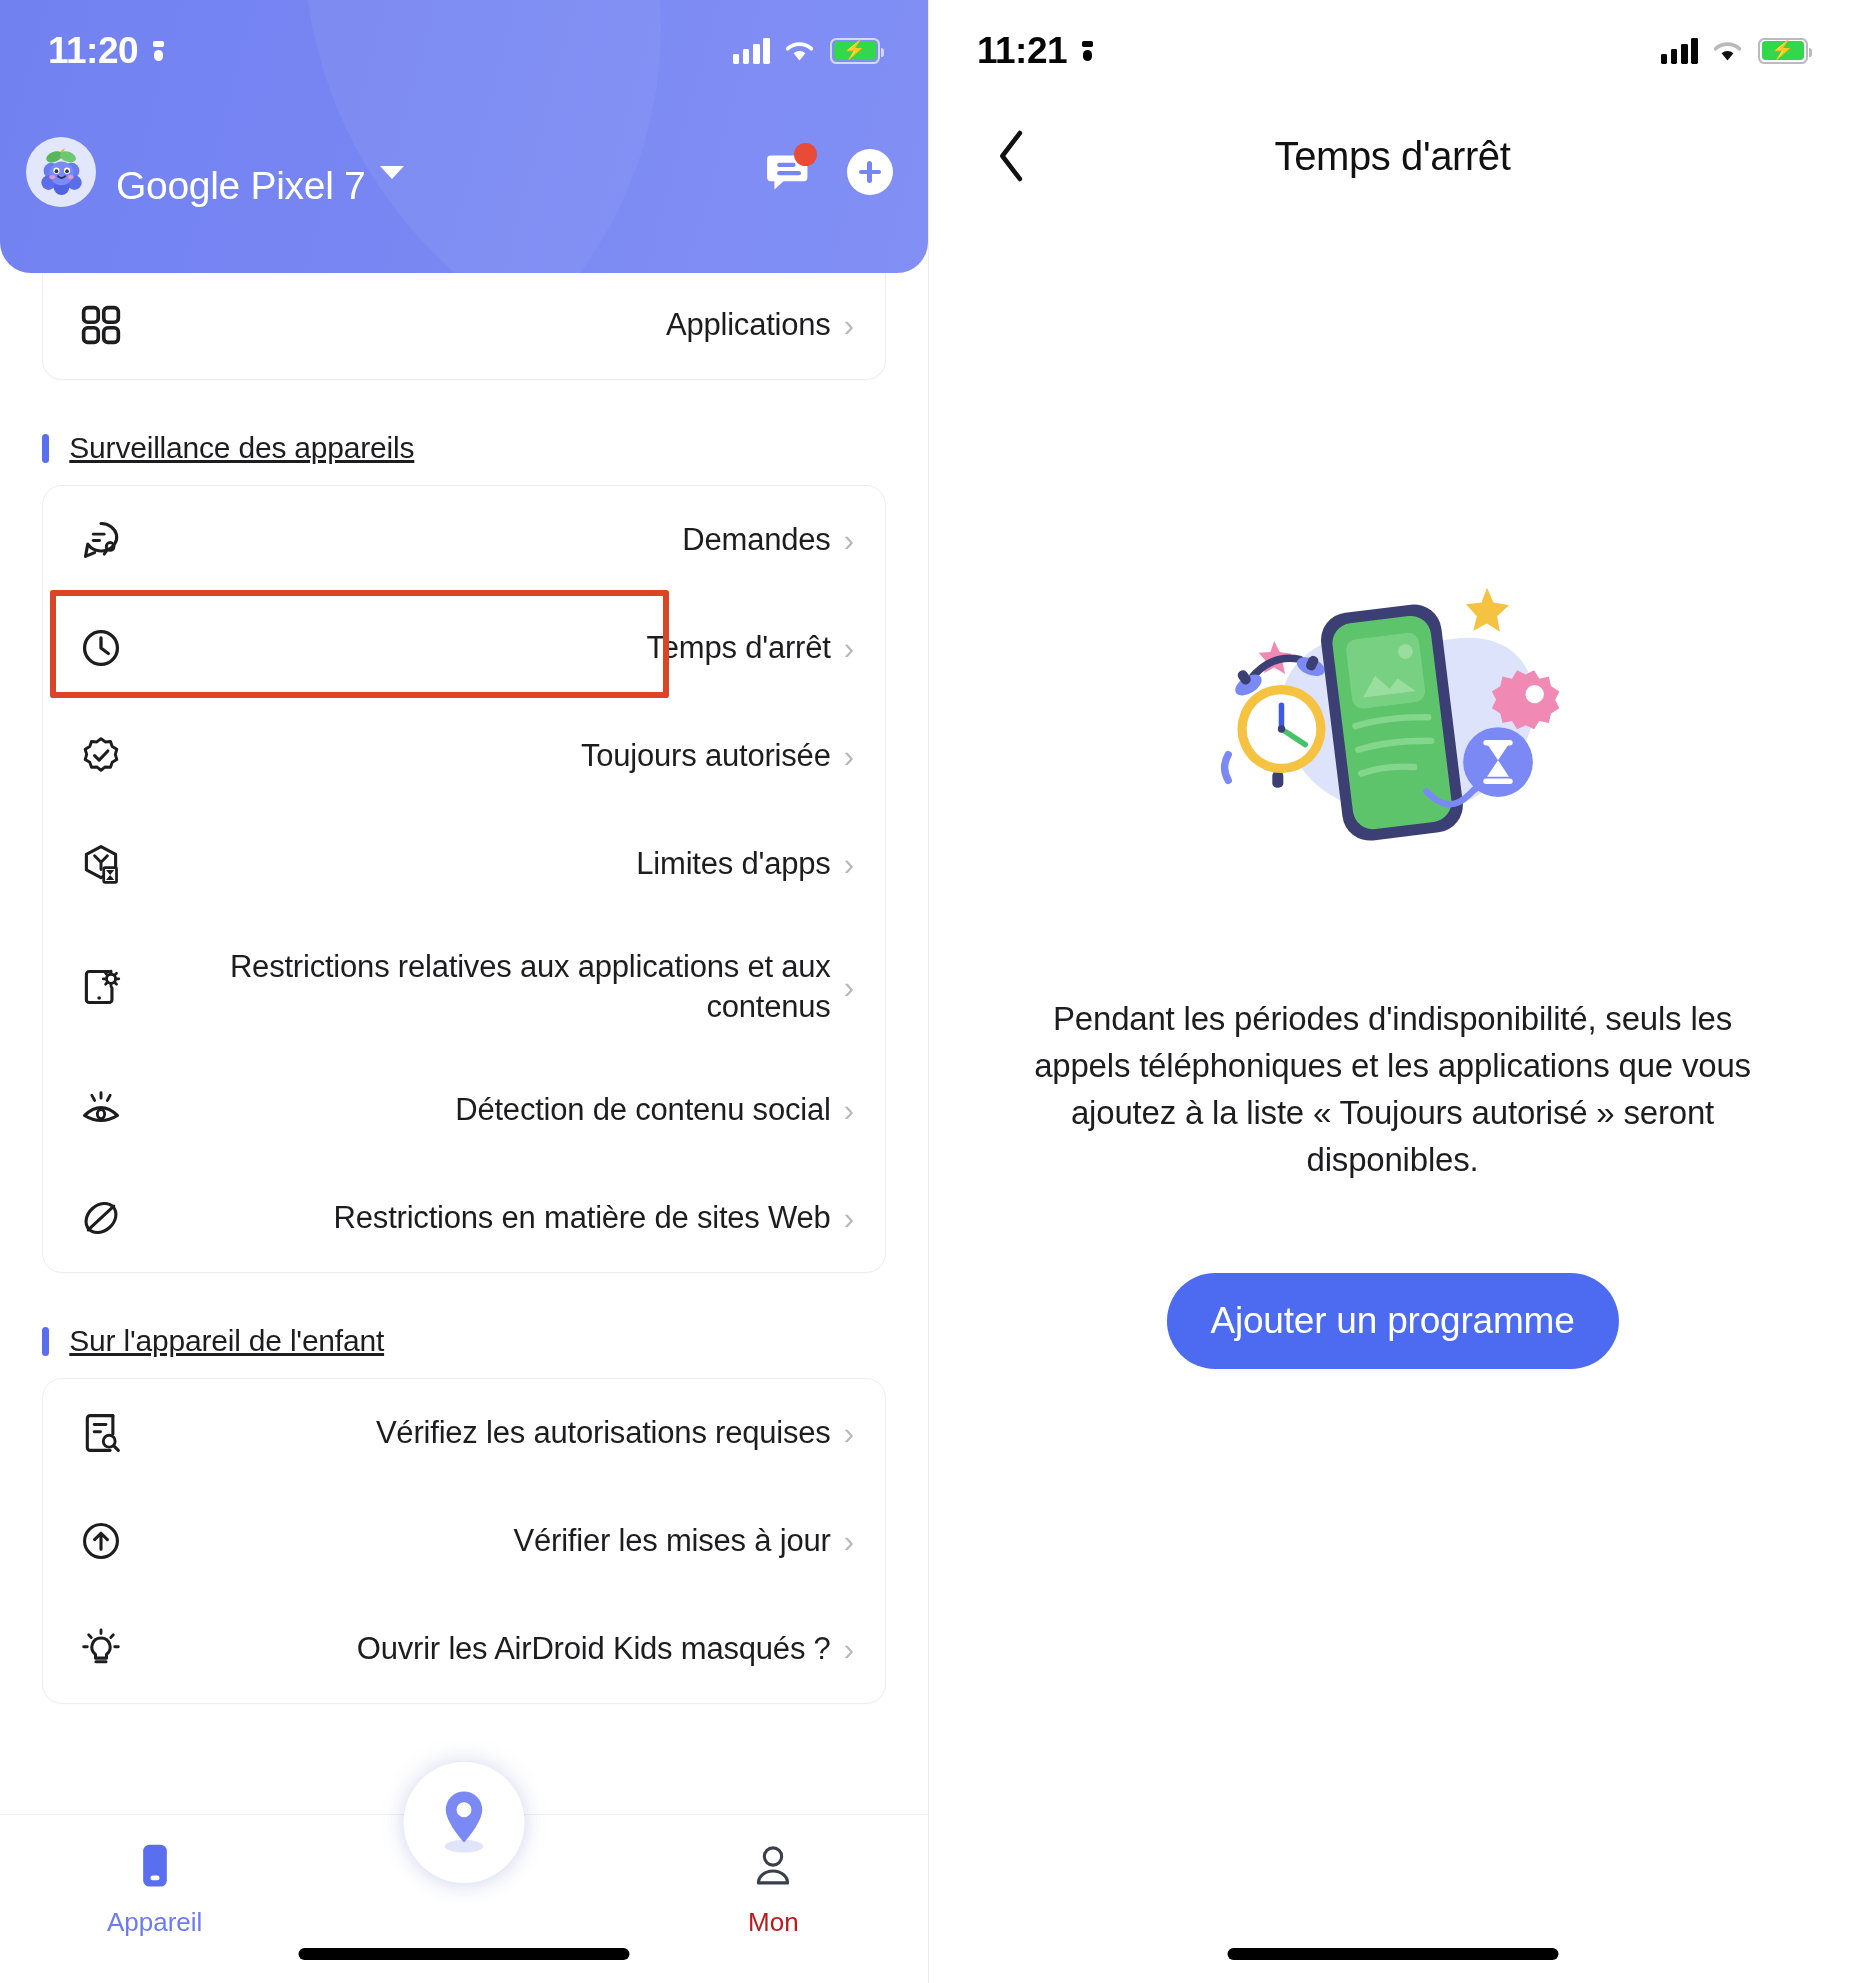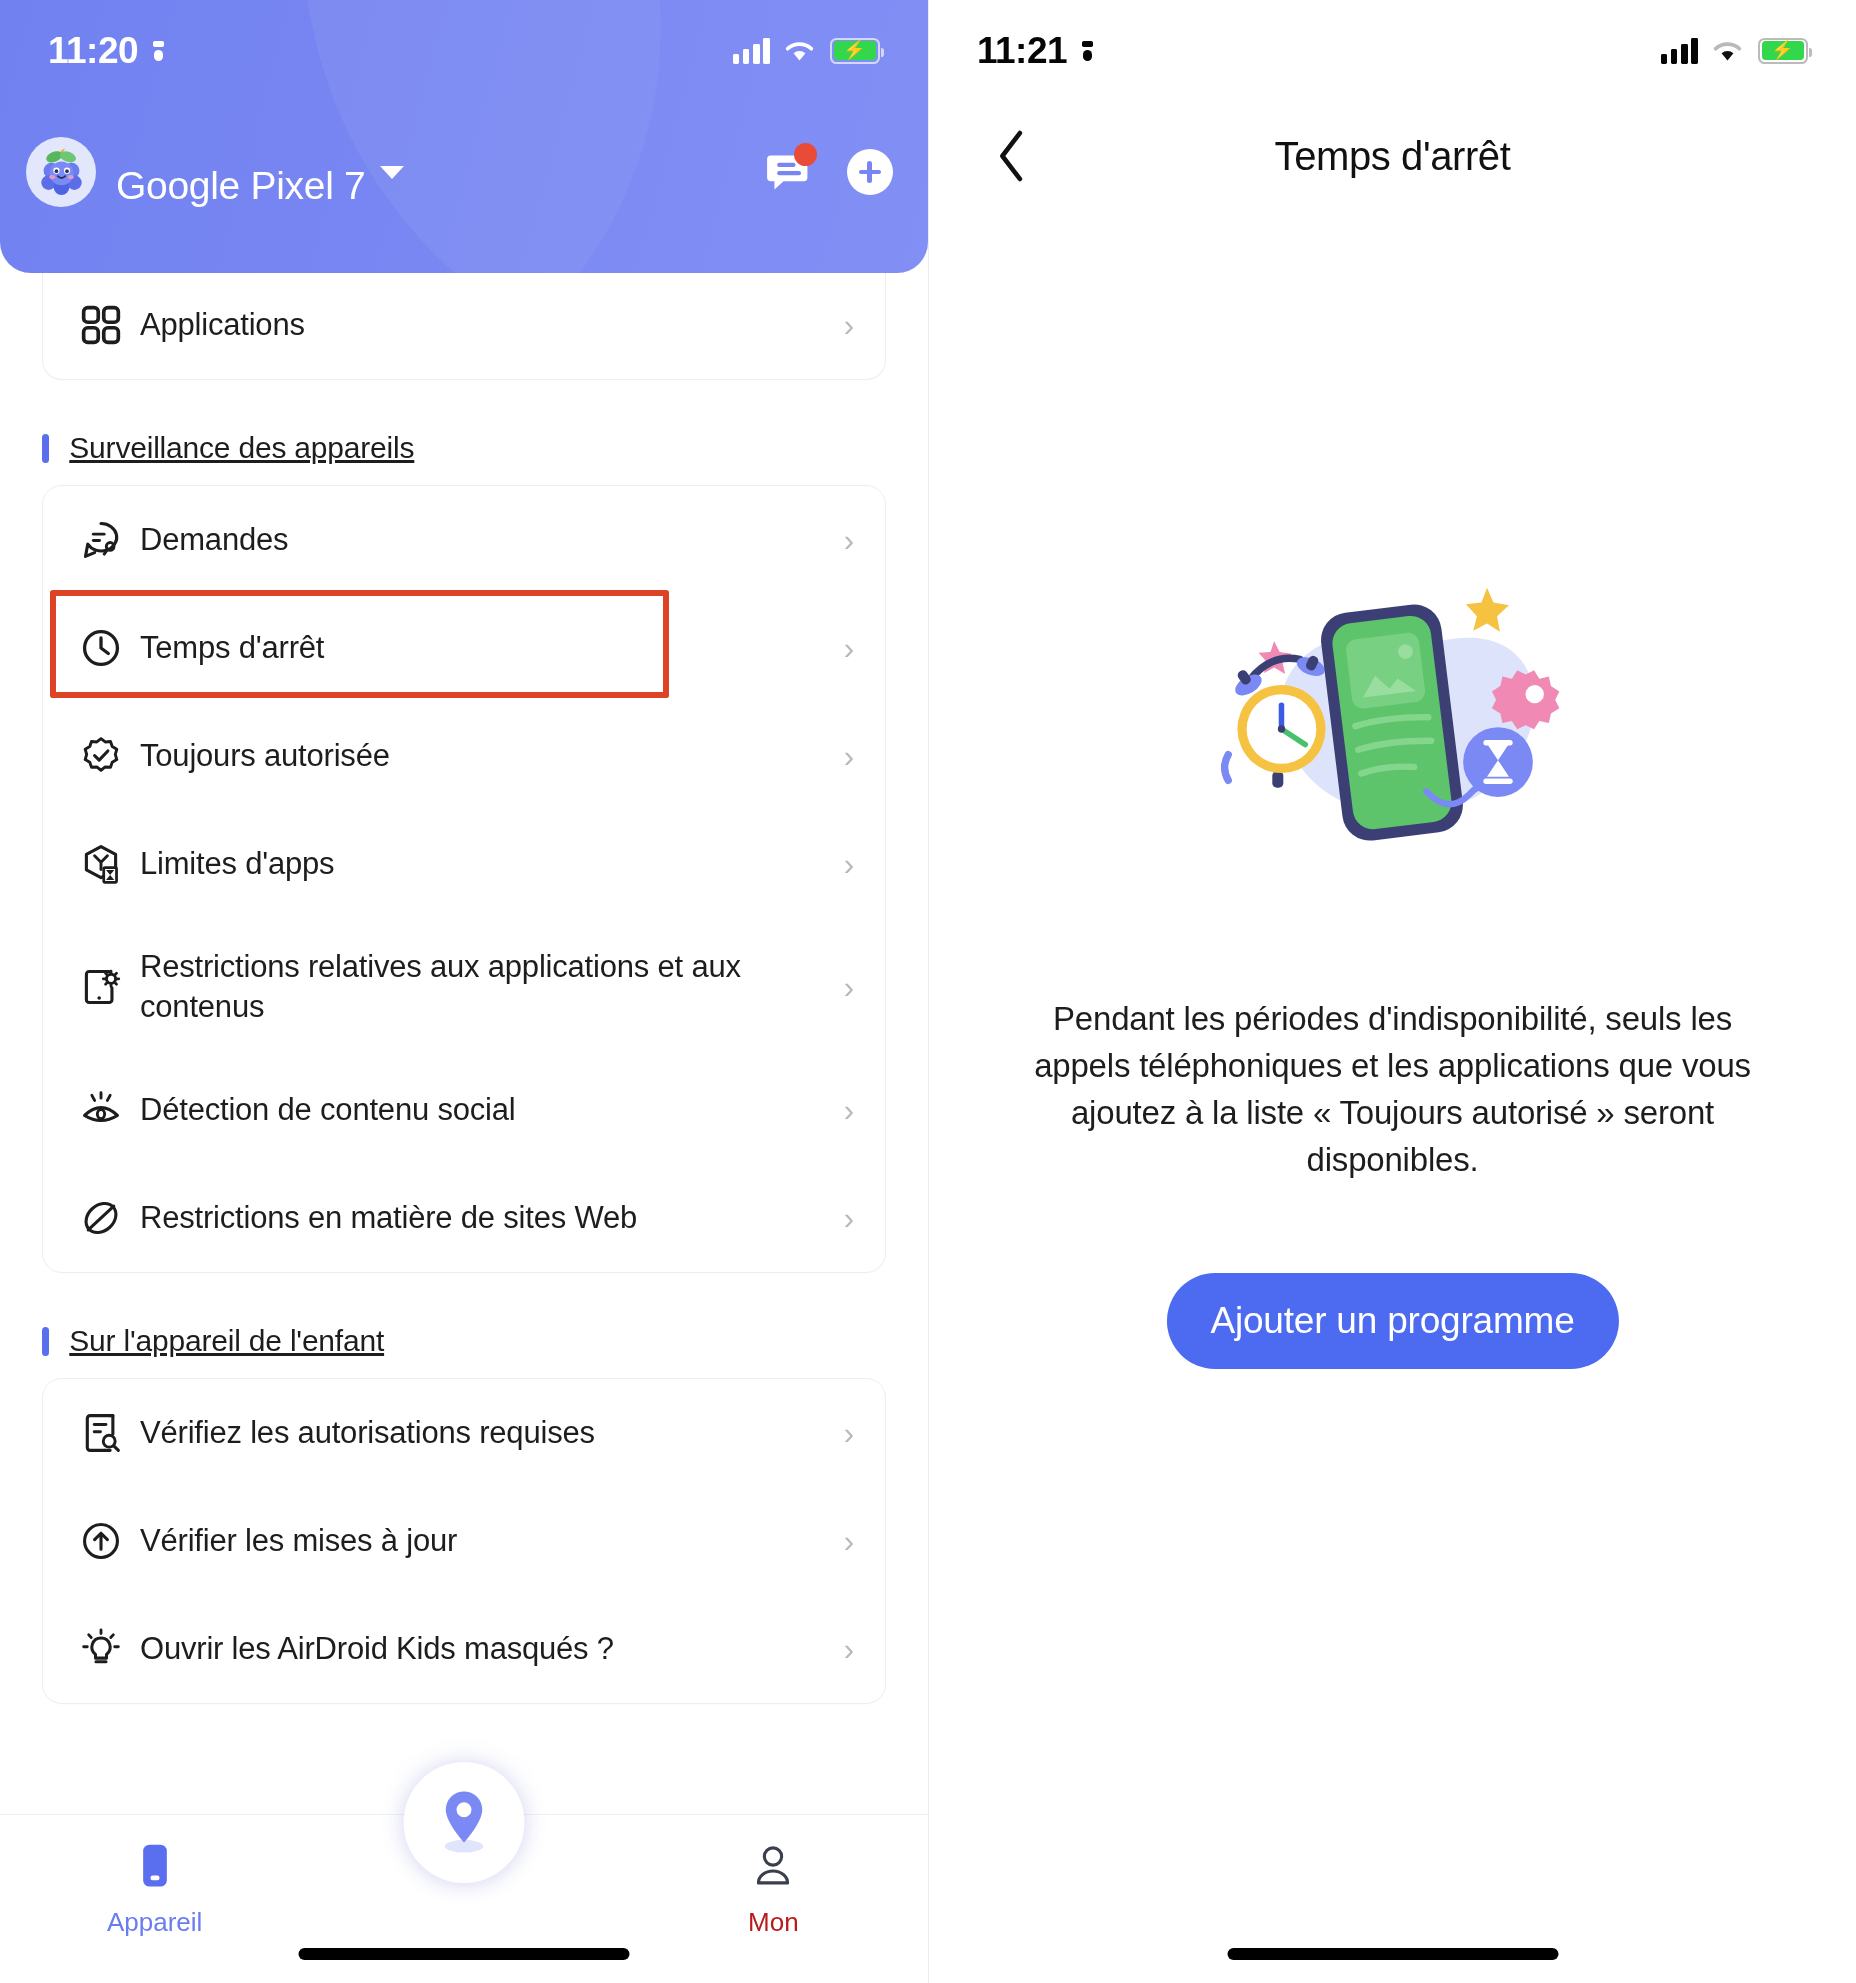--- a/index.html
+++ b/index.html
@@ -72,21 +72,21 @@
   .plus-circle::after  { content:""; position:absolute; width:4.6px;height:22px;border-radius:2.8px;background:#6f7ff2; }
 
   
   .lbody { position:absolute; top:273px; left:0; right:0; bottom:0; background:#fff; }
   .card {
     margin: 0 42px; background:#fff; border:0.9px solid #eeeeef; border-radius:20px;
     box-shadow: 0 0.9px 1.8px rgba(0,0,0,.015);
   }
   .card.clipped-top { border-top-left-radius:0; border-top-right-radius:0; border-top:none; margin-top:-1.8px;}
   .row {
-    display:flex; align-items:center; min-height:108px; padding: 0 31px 0 29px; position:relative;
+    display:flex; align-items:center; min-height:108px; padding: 0 31px 0 29px; position:relative;text-align:right;
   }
   .row .ico { width:57px; flex:0 0 57px; display:flex; align-items:center; justify-content:center; }
   .row .lbl { flex:1 1 auto; font-size:31px; color:#1d1d1f; letter-spacing:-0.2px; padding-left:11px; line-height:1.3; }
   .row .chev { flex:0 0 auto; color:#b9b9bd; font-size:31px; line-height:1; padding-left:13px; }
   .row.two-line { min-height:138px; padding-top:9.2px; padding-bottom:9.2px; }
 
   .section-title { display:flex; align-items:center; margin:51px 42px 20px 42px; }
   .section-title .bar { width:7.3px; height:29px; border-radius:3.7px; background:#5a6ef0; margin-right:20px; }
   .section-title .txt { font-size:30px; color:#1d1d1f; letter-spacing:-0.2px;text-decoration:underline; }
 

